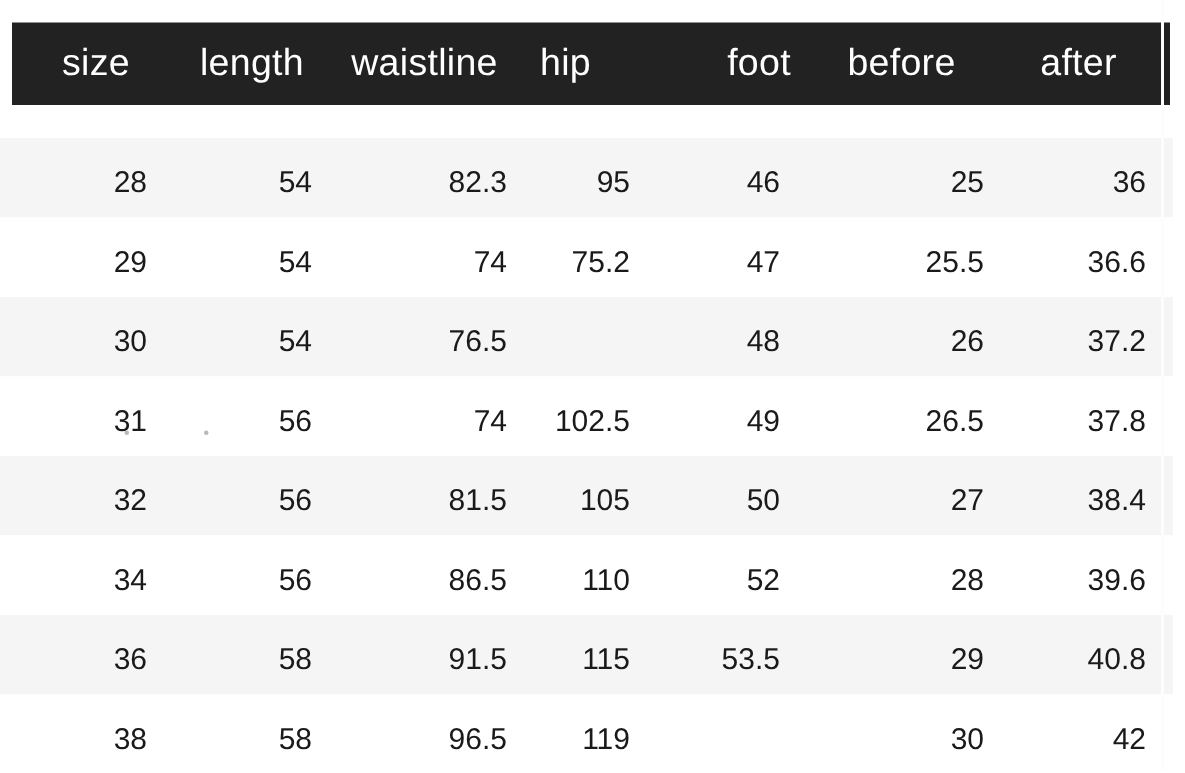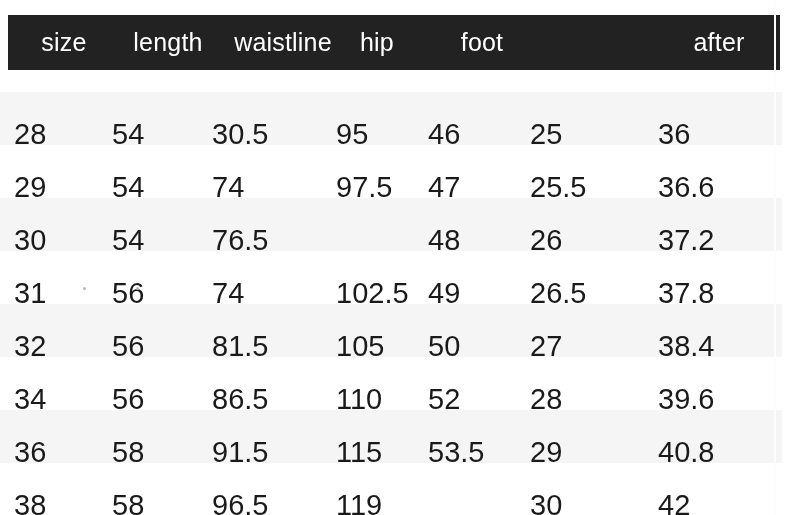--- a/index.html
+++ b/index.html
@@ -39,21 +39,21 @@
     font-size: 25px;
     font-weight: 400;
     text-align: center;
     white-space: nowrap;
     letter-spacing: 0.2px;
   }
   .hc0 { left: 14px;  width: 84px; }
   .hc1 { left: 112px; width: 96px; }
   .hc2 { left: 212px; width: 126px; }
   .hc3 { left: 336px; width: 66px; }
-  .hc4 { left: 428px; width: 92px; }
+  .hc4 { left: 452px; width: 92px; }
   .hc5 { left: 530px; width: 126px; }
   .hc6 { left: 658px; width: 106px; }
 
   
   .table-body {
     position: absolute;
     left: 0;
     top: 92px;
     width: 784px;
   }
@@ -61,27 +61,27 @@
     position: relative;
     width: 782px;
     height: 53px;
     background: #ffffff;
   }
   .row.alt {
     background: #f5f5f5;
   }
   .cell {
     position: absolute;
-    top: 16px;
+    top: 4px;
     height: 53px;
     line-height: 53px;
     color: #1a1a1a;
-    font-size: 29px;
+    font-size: 20px;
     font-weight: 400;
-    text-align: left;
+    text-align: right;
     white-space: nowrap;
   }
   .c0 { left: 14px;  width: 84px; }
   .c1 { left: 112px; width: 96px; }
   .c2 { left: 212px; width: 126px; }
   .c3 { left: 336px; width: 84px; }
   .c4 { left: 428px; width: 92px; }
   .c5 { left: 530px; width: 126px; }
   .c6 { left: 658px; width: 106px; }
 
@@ -110,40 +110,41 @@
 <body>
 
 <div class="page">
 
   <div class="table-header">
     <div class="hcell hc0">size</div>
     <div class="hcell hc2">waistline</div>
     <div class="hcell hc1">length</div>
     <div class="hcell hc3">hip</div>
     <div class="hcell hc4">foot</div>
+    <div class="hcell hc5">before</div>
     <div class="hcell hc6">after</div>
   </div>
 
   <div class="table-body">
 
     <div class="row alt">
       <div class="cell c0">28</div>
       <div class="cell c1">54</div>
-      <div class="cell c2">30.5</div>
+      <div class="cell c2">82.3</div>
       <div class="cell c3">95</div>
       <div class="cell c4">46</div>
       <div class="cell c5">25</div>
       <div class="cell c6">36</div>
     </div>
 
     <div class="row">
       <div class="cell c0">29</div>
       <div class="cell c1">54</div>
       <div class="cell c2">74</div>
-      <div class="cell c3">97.5</div>
+      <div class="cell c3">75.2</div>
       <div class="cell c4">47</div>
       <div class="cell c5">25.5</div>
       <div class="cell c6">36.6</div>
     </div>
 
     <div class="row alt">
       <div class="cell c0">30</div>
       <div class="cell c1">54</div>
       <div class="cell c2">76.5</div>
       <div class="cell c4">48</div>

